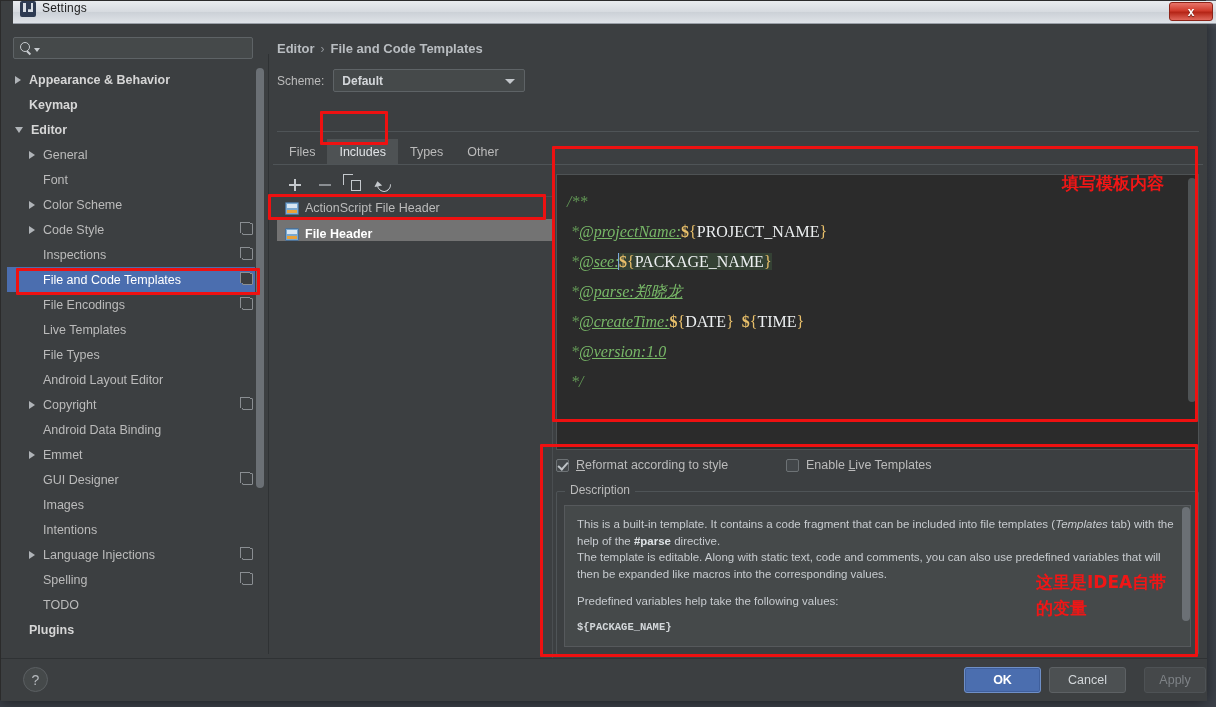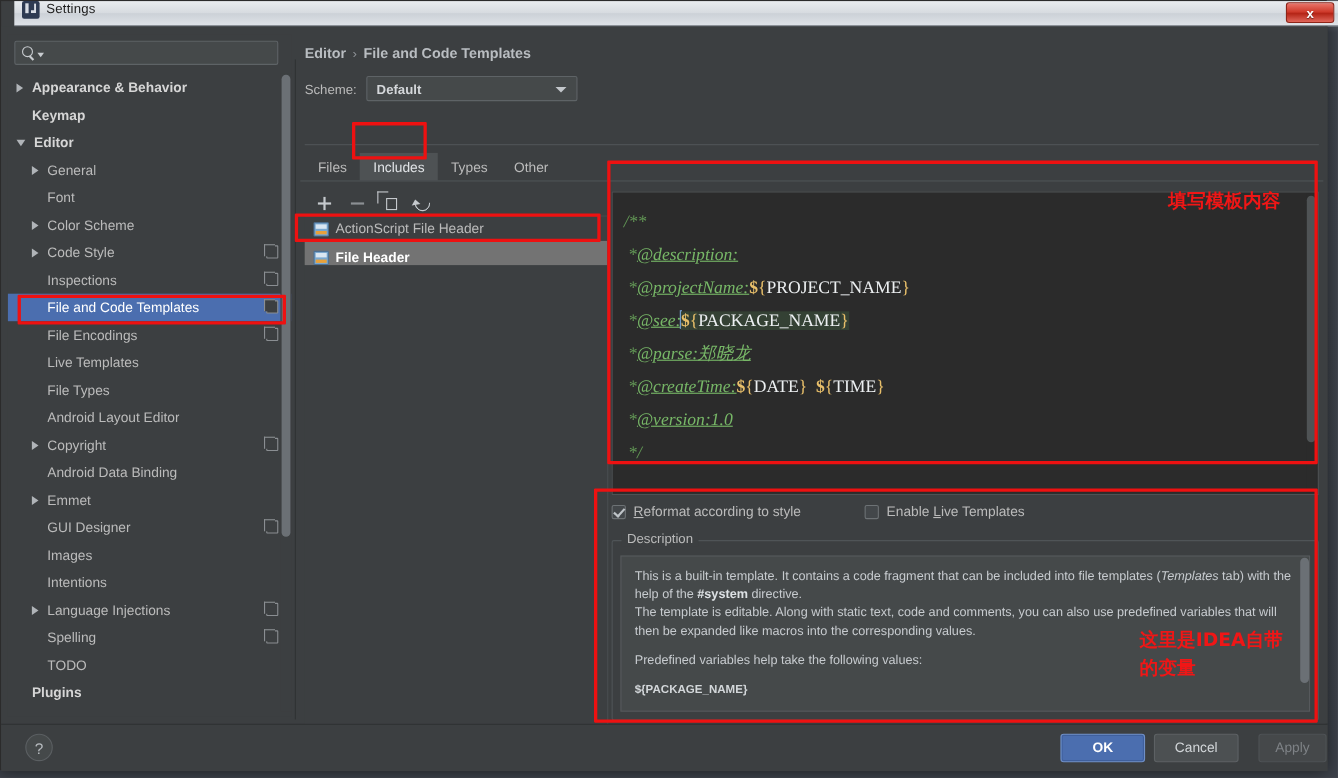--- a/index.html
+++ b/index.html
@@ -300,21 +300,21 @@
   #desc-body {
     position: absolute; left: 8px; top: 22px; width: 627px; height: 142px;
     background: #45494a; border: 1px solid #56595c; overflow: hidden;
     padding: 10px 12px 0 12px;
     font-size: 11.5px; color: #c7cbcf; line-height: 16.5px;
   }
   #desc-body i { font-style: italic; }
   #desc-body b { font-weight: bold; color: #dde1e4; }
   .vrow { display: flex; margin-top: 9px; }
   .vname {
-    width: 150px; font-family: Liberation Sans, sans-serif;
+    width: 150px; font-family: Liberation Mono, monospace;
     font-size: 10.5px; font-weight: bold; color: #d3d7da; flex: none;
   }
   .vdesc { font-size: 11.5px; color: #c7cbcf; }
   #desc-thumb {
     position: absolute; right: 9px; top: 24px; width: 8px; height: 114px;
     background: #6b7075; border-radius: 4px;
   }
 
   
   #bottom {
@@ -556,21 +556,20 @@
           </div>
           <div class="tpl-item selected">
             <span class="tpl-icon"></span>
             <span>File Header</span>
           </div>
         </div>
 
       <div id="editor-wrap">
         <div id="editor">
             <div class="cl"><span class="cm">/**</span></div>
-            <div class="cl"><span class="cm"> *</span><span class="tagdoc">@description:</span></div>
             <div class="cl"><span class="cm"> *</span><span class="tagdoc">@projectName:</span><span class="dollar">$</span><span class="brace">{</span><span class="varname">PROJECT_NAME</span><span class="brace">}</span></div>
             <div class="cl"><span class="cm"> *</span><span class="tagdoc">@see:</span><span class="caret hl"></span><span class="dollar hl">$</span><span class="brace hl">{</span><span class="varname hl">PACKAGE_NAME</span><span class="brace hl">}</span></div>
             <div class="cl"><span class="cm"> *</span><span class="tagdoc">@parse:郑晓龙</span></div>
             <div class="cl"><span class="cm"> *</span><span class="tagdoc">@createTime:</span><span class="dollar">$</span><span class="brace">{</span><span class="varname">DATE</span><span class="brace">}</span><span class="cm">  </span><span class="dollar">$</span><span class="brace">{</span><span class="varname">TIME</span><span class="brace">}</span></div>
             <div class="cl"><span class="cm"> *</span><span class="tagdoc">@version:1.0</span></div>
             <div class="cl"><span class="cm"> */</span></div>
           </div>
         <div id="editor-scroll">
           <div id="editor-thumb"></div>
         </div>
@@ -585,21 +584,21 @@
           <span class="box"></span>
           <span>Enable <span class="mn">L</span>ive Templates</span>
         </div>
       </div>
 
       <div id="desc-panel">
         <div id="desc-border"></div>
         <div id="desc-legend">Description</div>
         <div id="desc-body">
           <div>
-            <span>This is a built-in template. It contains a code fragment that can be included into file templates (</span><i>Templates</i><span> tab) with the help of the </span><b>#system</b><span> directive.</span>
+            <span>This is a built-in template. It contains a code fragment that can be included into file templates (</span><i>Templates</i><span> tab) with the help of the </span><b>#parse</b><span> directive.</span>
           </div>
           <div>The template is editable. Along with static text, code and comments, you can also use predefined variables that will then be expanded like macros into the corresponding values.</div>
           <div style="margin-top:11px">Predefined variables help take the following values:</div>
           <div id="desc-vars">
               <div class="vrow">
                 <div class="vname">${PACKAGE_NAME}</div>
               </div>
               <div class="vrow">
                 <div class="vname">${USER}</div>
                 <div class="vdesc">current user system login name</div>

